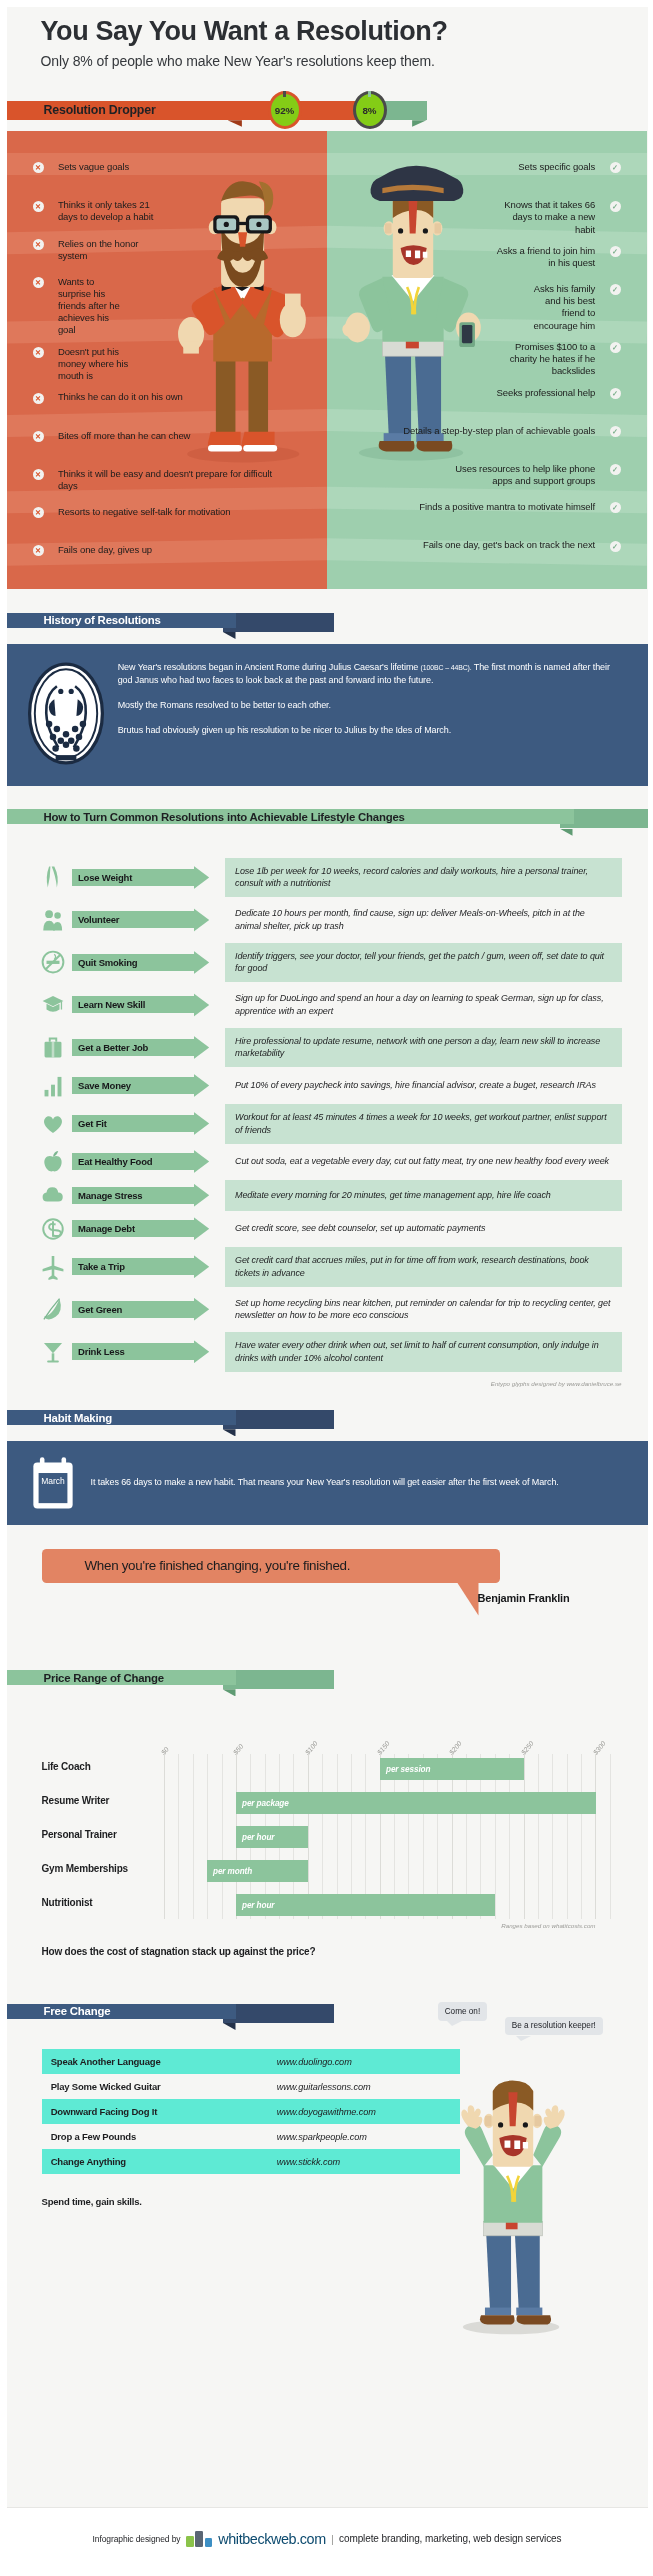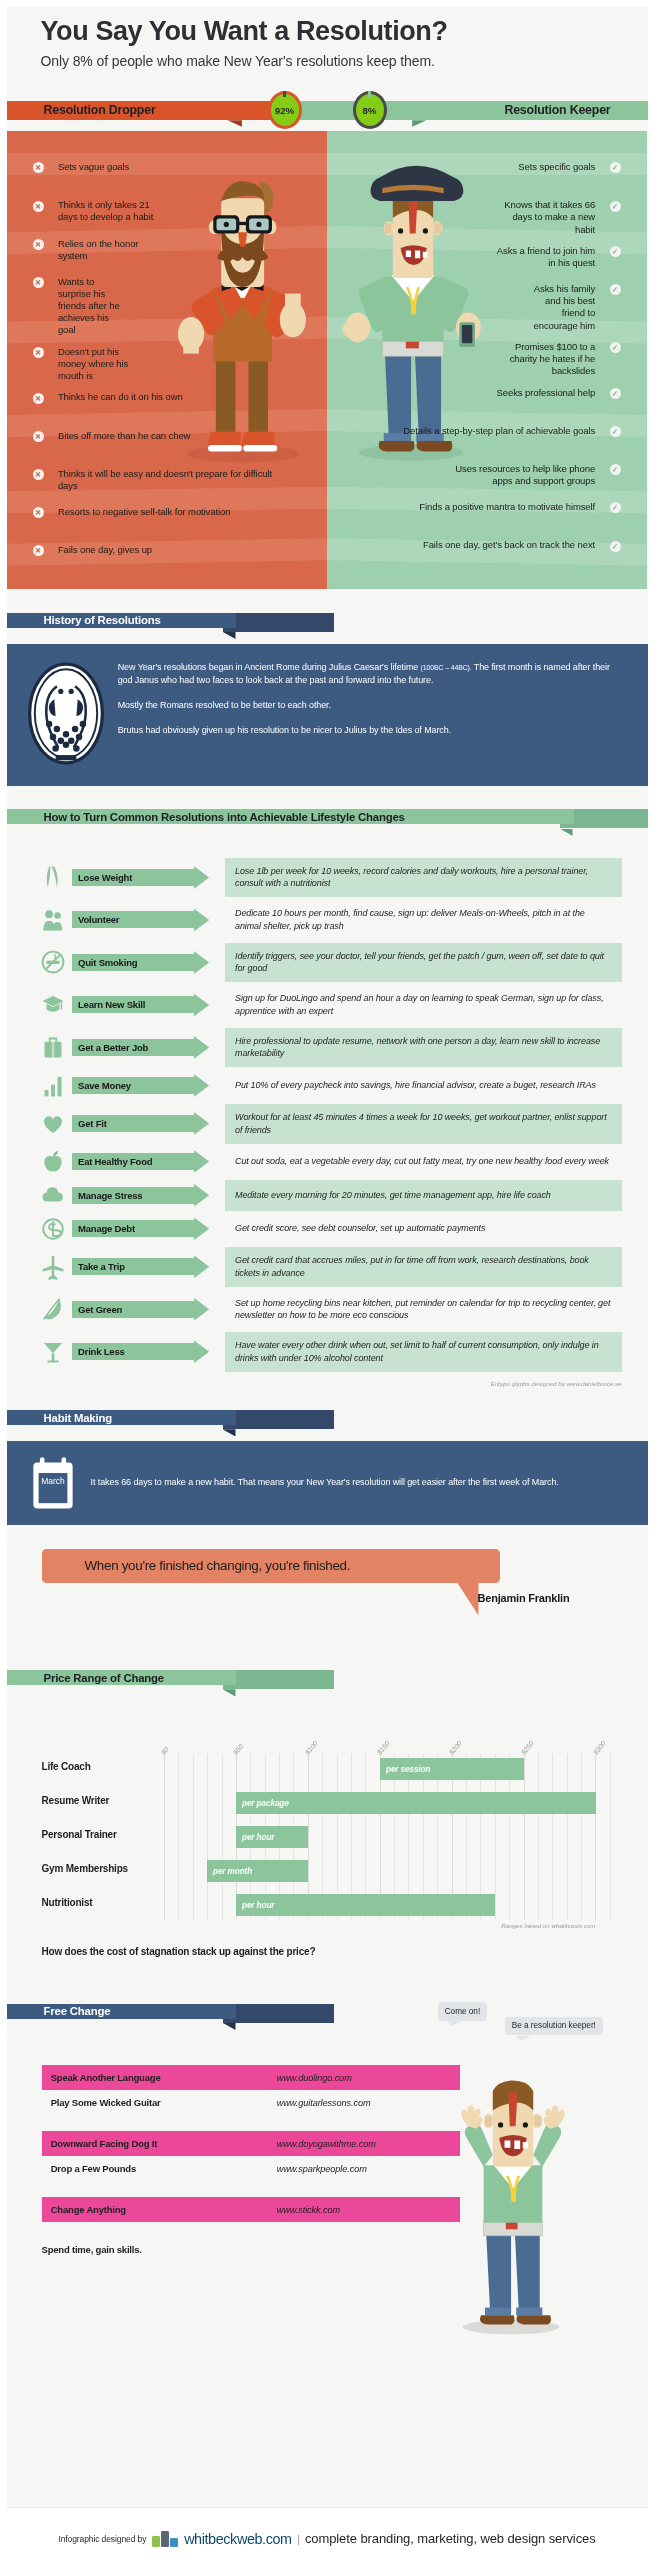--- a/index.html
+++ b/index.html
@@ -145,57 +145,54 @@
   .speech { position: absolute; background: #e2e5e8; border-radius: 3.9px; padding: 4.6px 7.2px;
             font-size: 8.2px; color: #23252a; }
   .sp1 { left: 431px; top: 6.5px; }
   .sp2 { left: 498px; top: 21px; }
   .sp1::after { content:""; position:absolute; left: 9.2px; bottom: -10.5px; border: 5.9px solid transparent;
                 border-top-color: #e2e5e8; border-right-width: 10.5px; }
   .sp2::after { content:""; position:absolute; left: 11.8px; bottom: -10.5px; border: 5.9px solid transparent;
                 border-top-color: #e2e5e8; border-right-width: 10.5px; }
   .ftable { padding-top: 14.4px; width: 418px; margin-left: 35px; }
   .frow { display: flex; align-items: center; height: 25px; padding-left: 9.2px; }
-  .frow.shade { background: #ec4899; margin-top: 16px; }
+  .frow.shade { background: #5eead4; }
   .frow .fname { flex: 0 0 226px; font-size: 9.5px; font-weight: bold; color: #1d1e20; letter-spacing: -0.2px; }
   .frow .furl { font-size: 9.2px; font-style: italic; color: #1d1e20; letter-spacing: -0.1px; }
   .spend { padding: 22px 0 0 35px; font-size: 9.5px; font-weight: bold; color: #1d1e20; letter-spacing: -0.2px; }
   .char-cheer { position: absolute; left: 431px; top: 78px; width: 150px; height: 261px; }
 
   
   .footer { position: absolute; left: 6.5px; right: 6.5px; bottom: 6.5px; height: 63px; background: #ffffff;
             border-top: 0.7px solid #e7e7e4; display: flex; align-items: center; justify-content: center; }
   .footer .fl { font-size: 8.5px; color: #1f2023; letter-spacing: -0.1px; }
   .logo { display: inline-flex; align-items: flex-end; gap: 1.3px; margin: 0 5.9px; height: 17px; }
   .logo i { display: block; width: 7.8px; background: #8bc34a; height: 11px; border-radius: 1.3px; }
   .logo i.b2 { background: #5a6674; height: 15.7px; }
   .logo i.b3 { background: #3d8fc4; height: 9.2px; }
   .brand { font-size: 14.4px; color: #0c4a6e; letter-spacing: -0.4px; }
   .sep { color: #9a9a96; margin: 0 5.2px; font-size: 11px; }
-  .tag { font-size: 13px; color: #1f2023; letter-spacing: -0.1px; }
+  .tag { font-size: 10px; color: #1f2023; letter-spacing: -0.1px; }
 </style>
 </head>
 <body>
 
 <div class="page">
 <div class="canvas">
 
   <div class="hero">
     <h1>You Say You Want a Resolution?</h1>
     <div class="sub">Only 8% of people who make New Year's resolutions keep them.</div>
   </div>
 
   <div class="ribbon-row">
     <div class="rib-band-l"></div>
     <div class="rib-band-r"></div>
     <div class="rib rib-left">
       <span>Resolution Dropper</span>
-    </div>
-    <div class="rib rib-right">
-      <span>Resolution Keeper</span>
     </div>
     <div class="fold-l"></div>
     <div class="fold-r"></div>
     <div class="donut d92">
       <span>92%</span>
     </div>
     <div class="donut d8">
       <span>8%</span>
     </div>
   </div>

